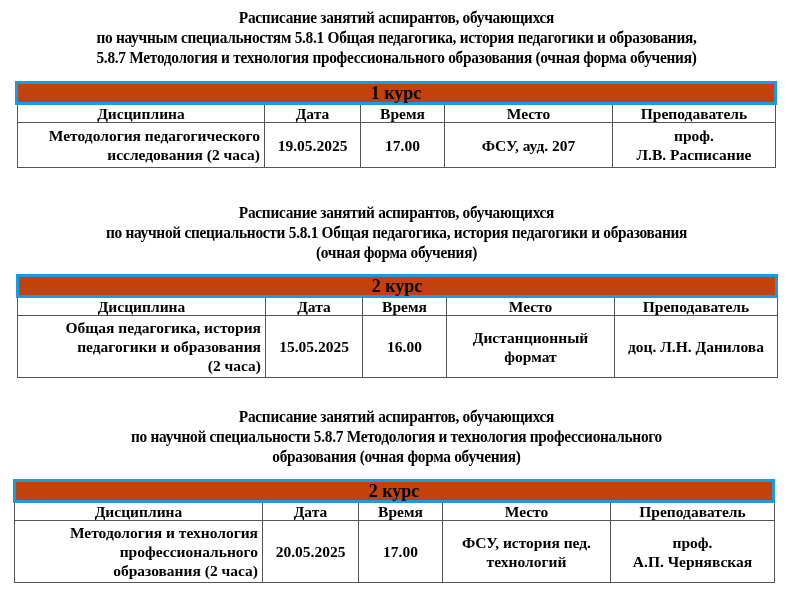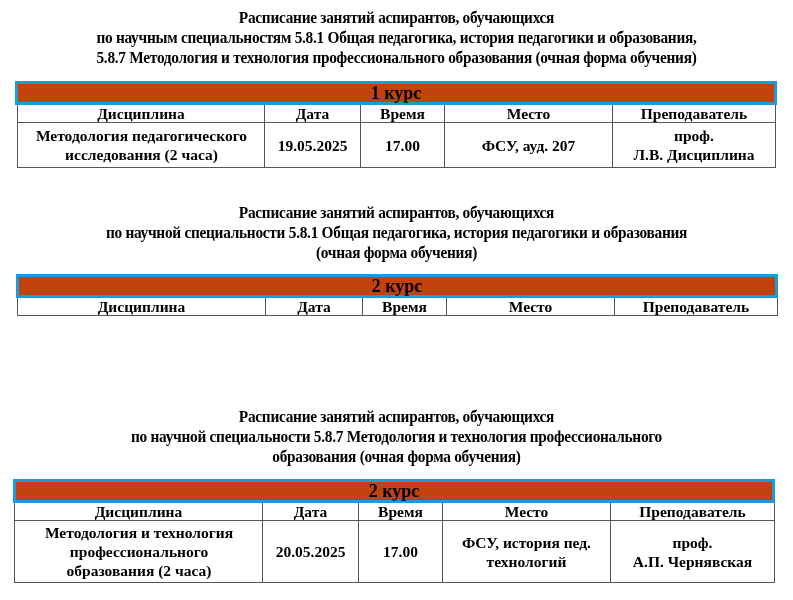--- a/index.html
+++ b/index.html
@@ -26,21 +26,21 @@
   table.grid {
     position: absolute; left: 2px; right: 2px; top: 22px;
     border-collapse: collapse; table-layout: fixed;
     font-size: 15.5px; line-height: 19px;
   }
   table.grid th, table.grid td {
     border: 1px solid #555; padding: 0 4px; vertical-align: middle;
     font-weight: bold;
   }
   table.grid th { text-align: center; height: 18px; line-height: 17px; }
-  table.grid td.left { text-align: center; padding-left: 5px; }
+  table.grid td.left { text-align: right; padding-left: 5px; }
   table.grid td.center { text-align: center; }
   .cell-line { display: block; white-space: nowrap; }
 </style>
 </head>
 <body>
 
 <div class="title" style="top:8px;">
   <div>Расписание занятий аспирантов, обучающихся</div>
   <div>по научным специальностям 5.8.1 Общая педагогика, история педагогики и образования,</div>
   <div>5.8.7 Методология и технология профессионального образования (очная форма обучения)</div>
@@ -68,21 +68,21 @@
         <span class="cell-line">Методология  педагогического</span>
         <span class="cell-line">исследования (2 часа)</span>
       </td>
       <td class="center">19.05.2025</td>
       <td class="center">17.00</td>
       <td class="center">
         <span class="cell-line">ФСУ, ауд. 207</span>
       </td>
       <td class="center">
         <span class="cell-line">проф.</span>
-        <span class="cell-line">Л.В. Дисциплина</span>
+        <span class="cell-line">Л.В. Расписание</span>
       </td>
     </tr>
   </tbody>
     </table>
 </div>
 
 <div class="title" style="top:203px;">
   <div>Расписание занятий аспирантов, обучающихся</div>
   <div>по научной специальности 5.8.1 Общая педагогика, история педагогики и образования</div>
   <div>(очная форма обучения)</div>
@@ -97,20 +97,36 @@
         <col style="width:168px">
         <col style="width:163px">
       </colgroup>
     <tbody>
         <tr>
       <th>Дисциплина</th>
       <th>Дата</th>
       <th>Время</th>
       <th>Место</th>
       <th>Преподаватель</th>
+    </tr>
+    <tr style="height:62px;">
+      <td class="left">
+        <span class="cell-line">Общая педагогика, история</span>
+        <span class="cell-line">педагогики и образования</span>
+        <span class="cell-line">(2 часа)</span>
+      </td>
+      <td class="center">15.05.2025</td>
+      <td class="center">16.00</td>
+      <td class="center">
+        <span class="cell-line">Дистанционный</span>
+        <span class="cell-line">формат</span>
+      </td>
+      <td class="center">
+        <span class="cell-line">доц. Л.Н. Данилова</span>
+      </td>
     </tr>
   </tbody>
     </table>
 </div>
 
 <div class="title" style="top:407px;">
   <div>Расписание занятий аспирантов, обучающихся</div>
   <div>по научной специальности 5.8.7 Методология и технология профессионального</div>
   <div>образования (очная форма обучения)</div>
 </div>

